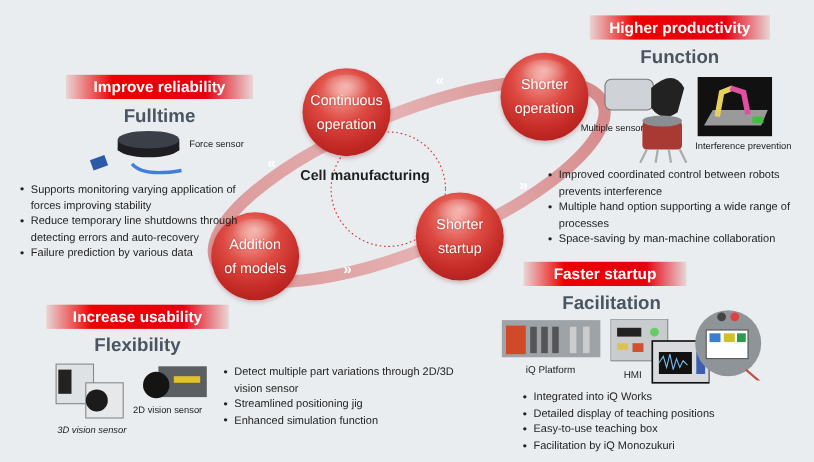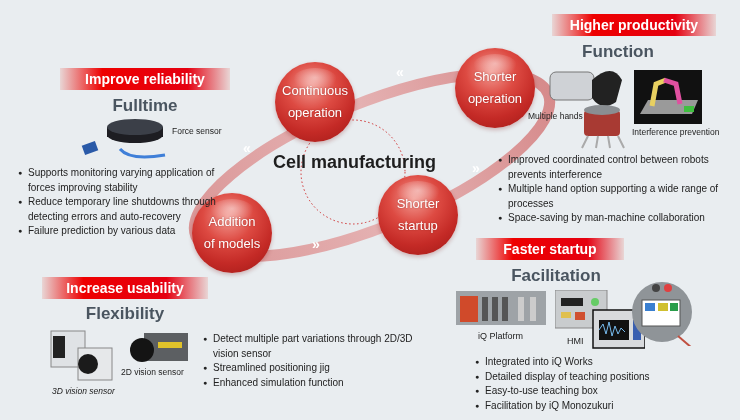--- a/index.html
+++ b/index.html
@@ -16,21 +16,21 @@
   .caption { position:absolute; font-size:8.5px; color:#222; white-space:nowrap; }
   .sphere { position:absolute; border-radius:50%;
             background:radial-gradient(circle at 45% 30%, #f29a92 0%, #dd4a42 35%, #c42a26 65%, #9e1816 100%);
             box-shadow: 0 2px 4px rgba(120,0,0,0.25);
             color:#fff; font-size:13px; text-align:center; display:flex; align-items:center; justify-content:center; line-height:22px;
             text-shadow:0 0 2px rgba(80,0,0,0.4); }
   .sphere .shine { position:absolute; left:22%; top:8%; width:56%; height:30%; border-radius:50%;
             background:radial-gradient(ellipse at 50% 40%, rgba(255,255,255,0.45), rgba(255,255,255,0) 70%); }
   .sphere span { position:relative; }
   .chev { position:absolute; color:#fff; font-size:14px; font-weight:bold; letter-spacing:-4px; }
-  .center-title { position:absolute; font-size:18px; font-weight:bold; color:#1e1e1e; white-space:nowrap; }
+  .center-title { position:absolute; font-size:13px; font-weight:bold; color:#1e1e1e; white-space:nowrap; }
   .img { position:absolute; }
 </style>
 </head>
 <body>
 
 <svg class="abs" style="left:0;top:0" width="740" height="420">
   <defs>
     <linearGradient id="ringg" x1="0" y1="0" x2="1" y2="0">
       <stop offset="0" stop-color="#d67a7a"></stop>
       <stop offset="0.5" stop-color="#e4a0a0"></stop>
@@ -100,37 +100,37 @@
   <div class="caption" style="left:52px;top:386px;font-style:italic;">3D vision sensor</div>
   <div class="caption" style="left:121px;top:367px;">2D vision sensor</div>
   <ul class="bullets" style="left:203px;top:332px;width:210px;">
     <li>Detect multiple part variations through 2D/3D vision sensor</li>
     <li>Streamlined positioning jig</li>
     <li>Enhanced simulation function</li>
   </ul>
 </section>
 
 <section>
-  <div class="banner" style="left:552px;top:14px;width:164px;">Higher productivity</div>
+  <div class="banner" style="left:536px;top:14px;width:164px;">Higher productivity</div>
   <div class="heading" style="left:536px;top:42px;width:164px;">Function</div>
   <svg class="img" style="left:540px;top:62px" width="95" height="90">
     <rect x="10" y="10" width="44" height="28" rx="6" fill="#cfd2d6" stroke="#777"></rect>
     <path d="M52 18 q20 -18 30 0 l-6 22 q-14 10 -24 -4z" fill="#222"></path>
     <rect x="44" y="48" width="36" height="26" rx="4" fill="#a83a33"></rect>
     <ellipse cx="62" cy="48" rx="18" ry="5" fill="#8a8e92"></ellipse>
     <path d="M48 74 l-6 12 M58 74 l-2 12 M68 74 l2 12 M78 74 l6 12" stroke="#aaa" stroke-width="2"></path>
   </svg>
   <svg class="img" style="left:634px;top:70px" width="68" height="54">
     <rect width="68" height="54" fill="#111"></rect>
     <polygon points="6,44 58,44 64,30 14,30" fill="#9a9a9a"></polygon>
     <path d="M18 36 l4 -22 l10 -4" stroke="#e8d060" stroke-width="5" fill="none"></path>
     <path d="M46 34 l-4 -20 l-12 -4" stroke="#e050a0" stroke-width="5" fill="none"></path>
     <rect x="50" y="36" width="10" height="6" fill="#40c040"></rect>
   </svg>
-  <div class="caption" style="left:528px;top:111px;">Multiple hands</div>
+  <div class="caption" style="left:528px;top:111px;">Multiple sensor</div>
   <div class="caption" style="left:632px;top:127px;">Interference prevention</div>
   <ul class="bullets" style="left:498px;top:153px;width:235px;">
     <li>Improved coordinated control between robots prevents interference</li>
     <li>Multiple hand option supporting a wide range of processes</li>
     <li>Space-saving by man-machine collaboration</li>
   </ul>
 </section>
 
 <section>
   <div class="banner" style="left:476px;top:238px;width:148px;">Faster startup</div>

